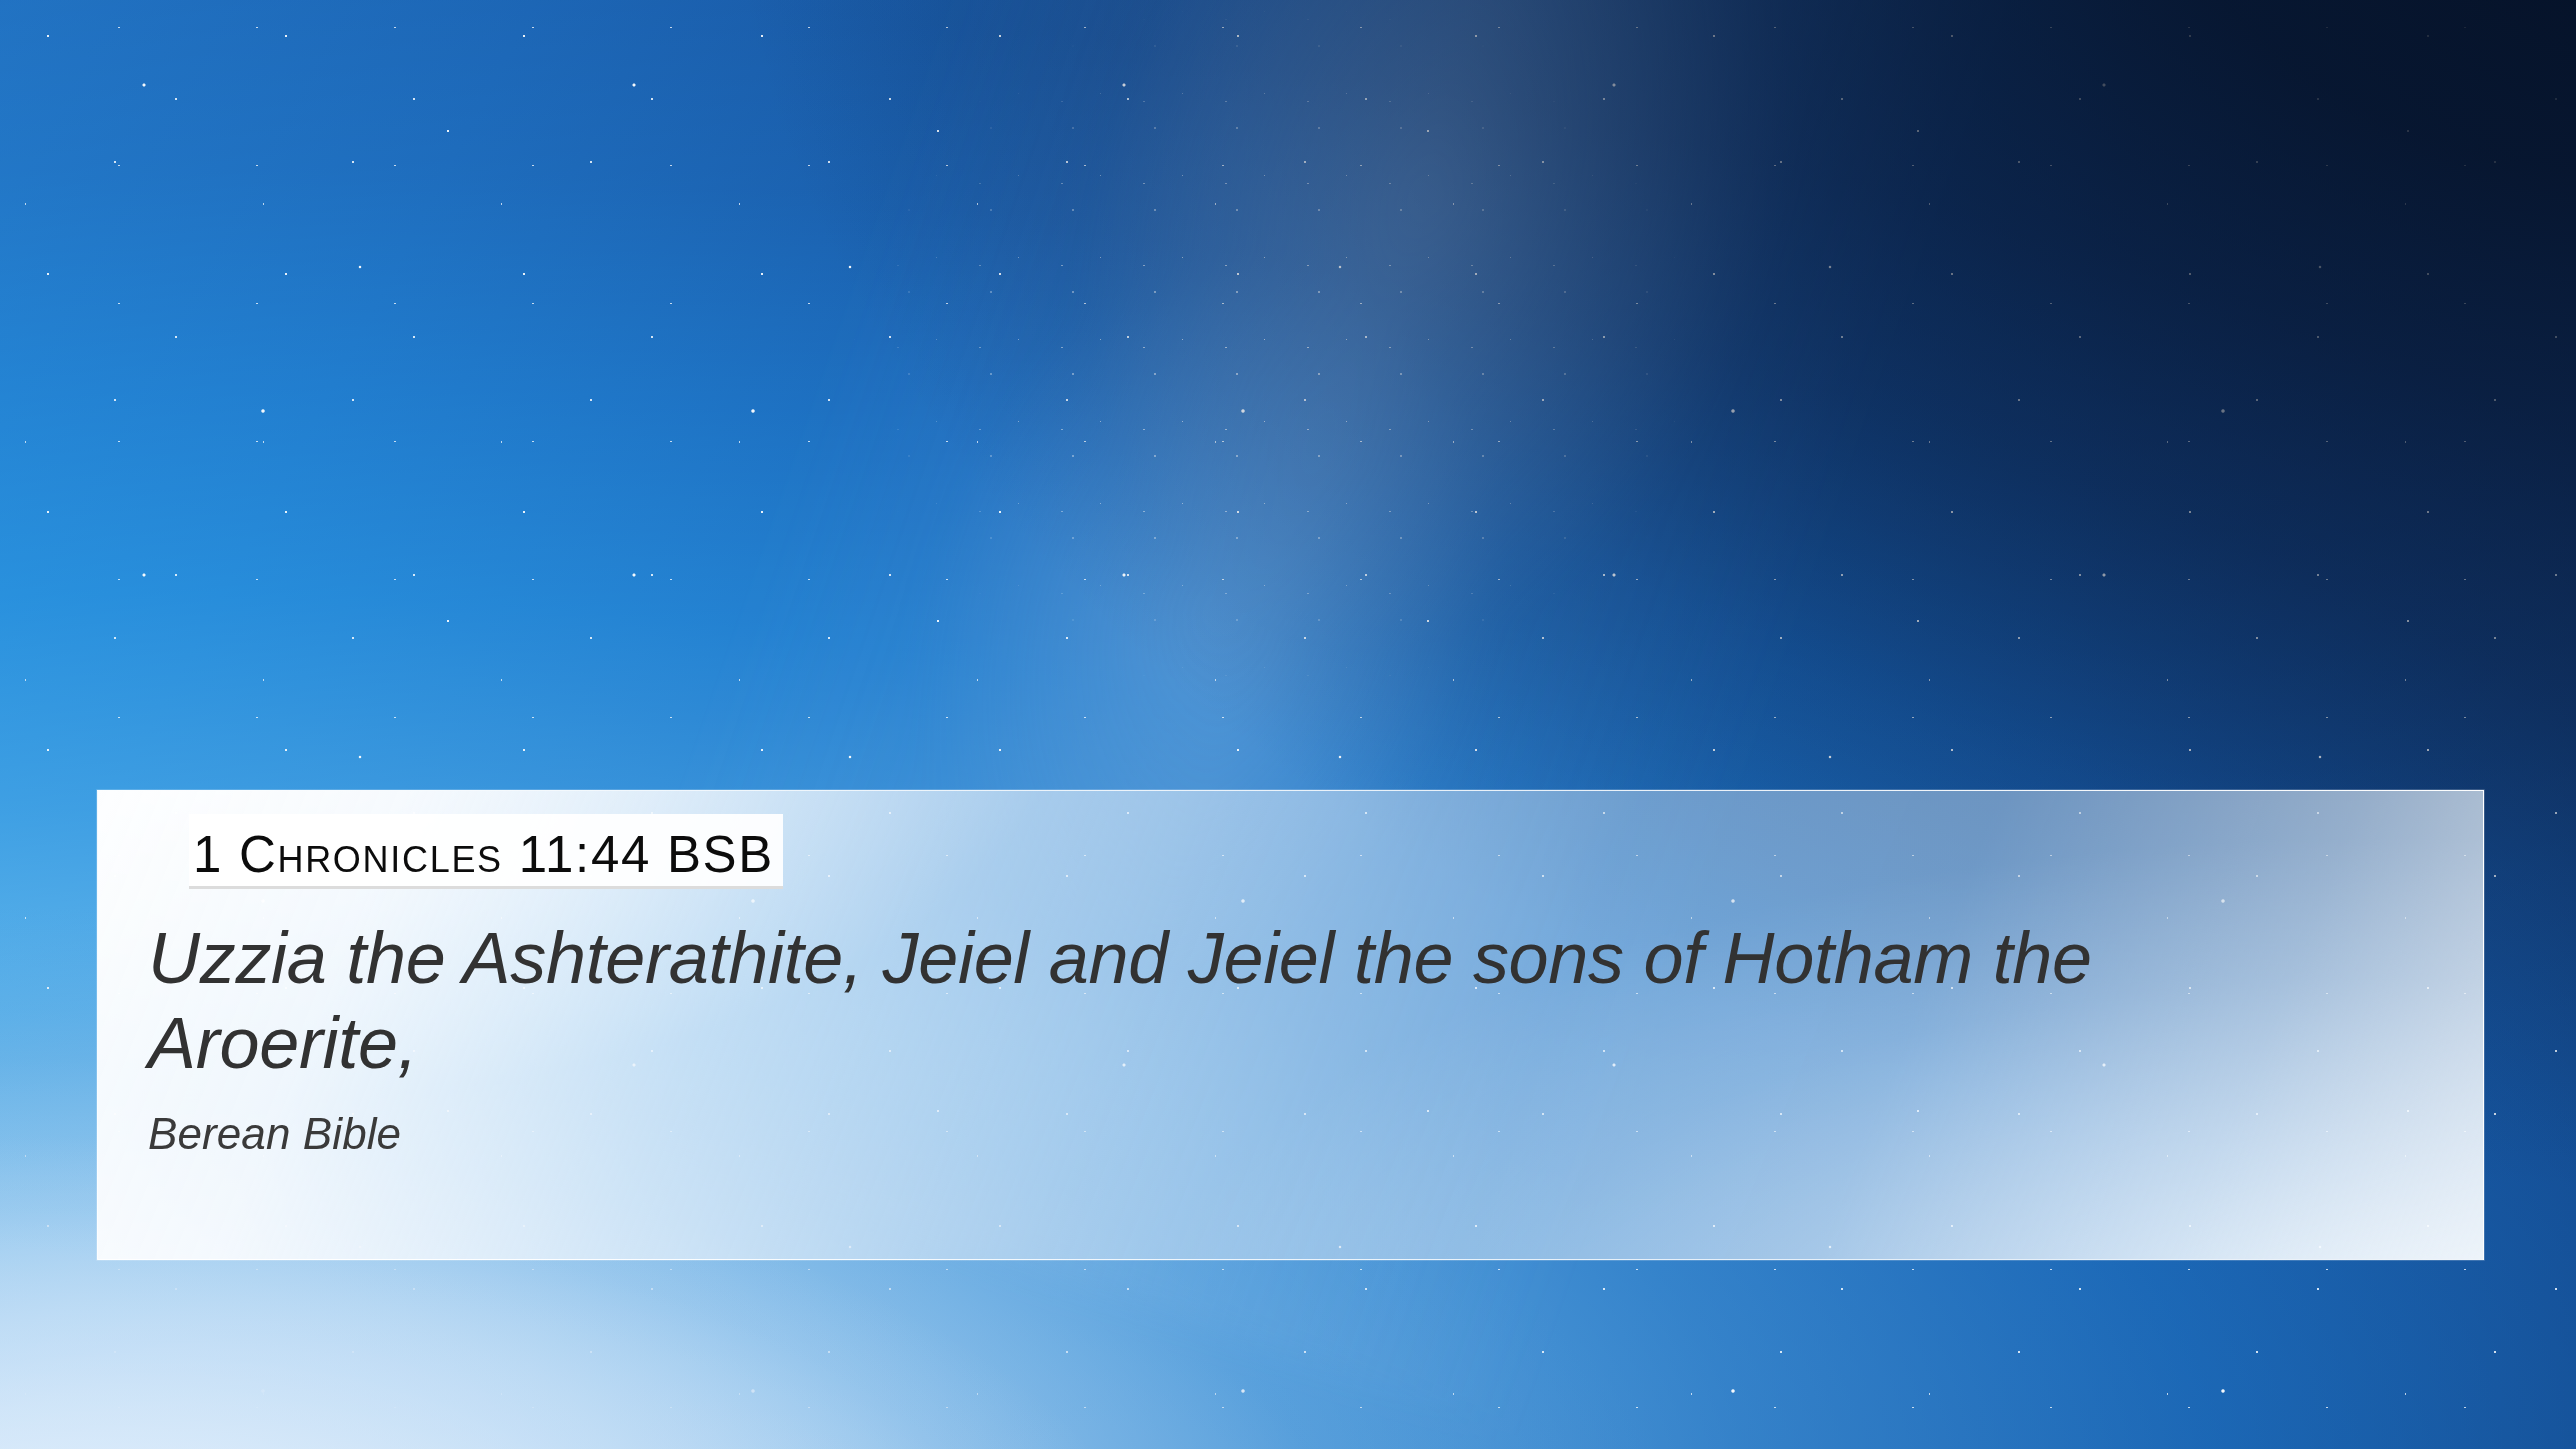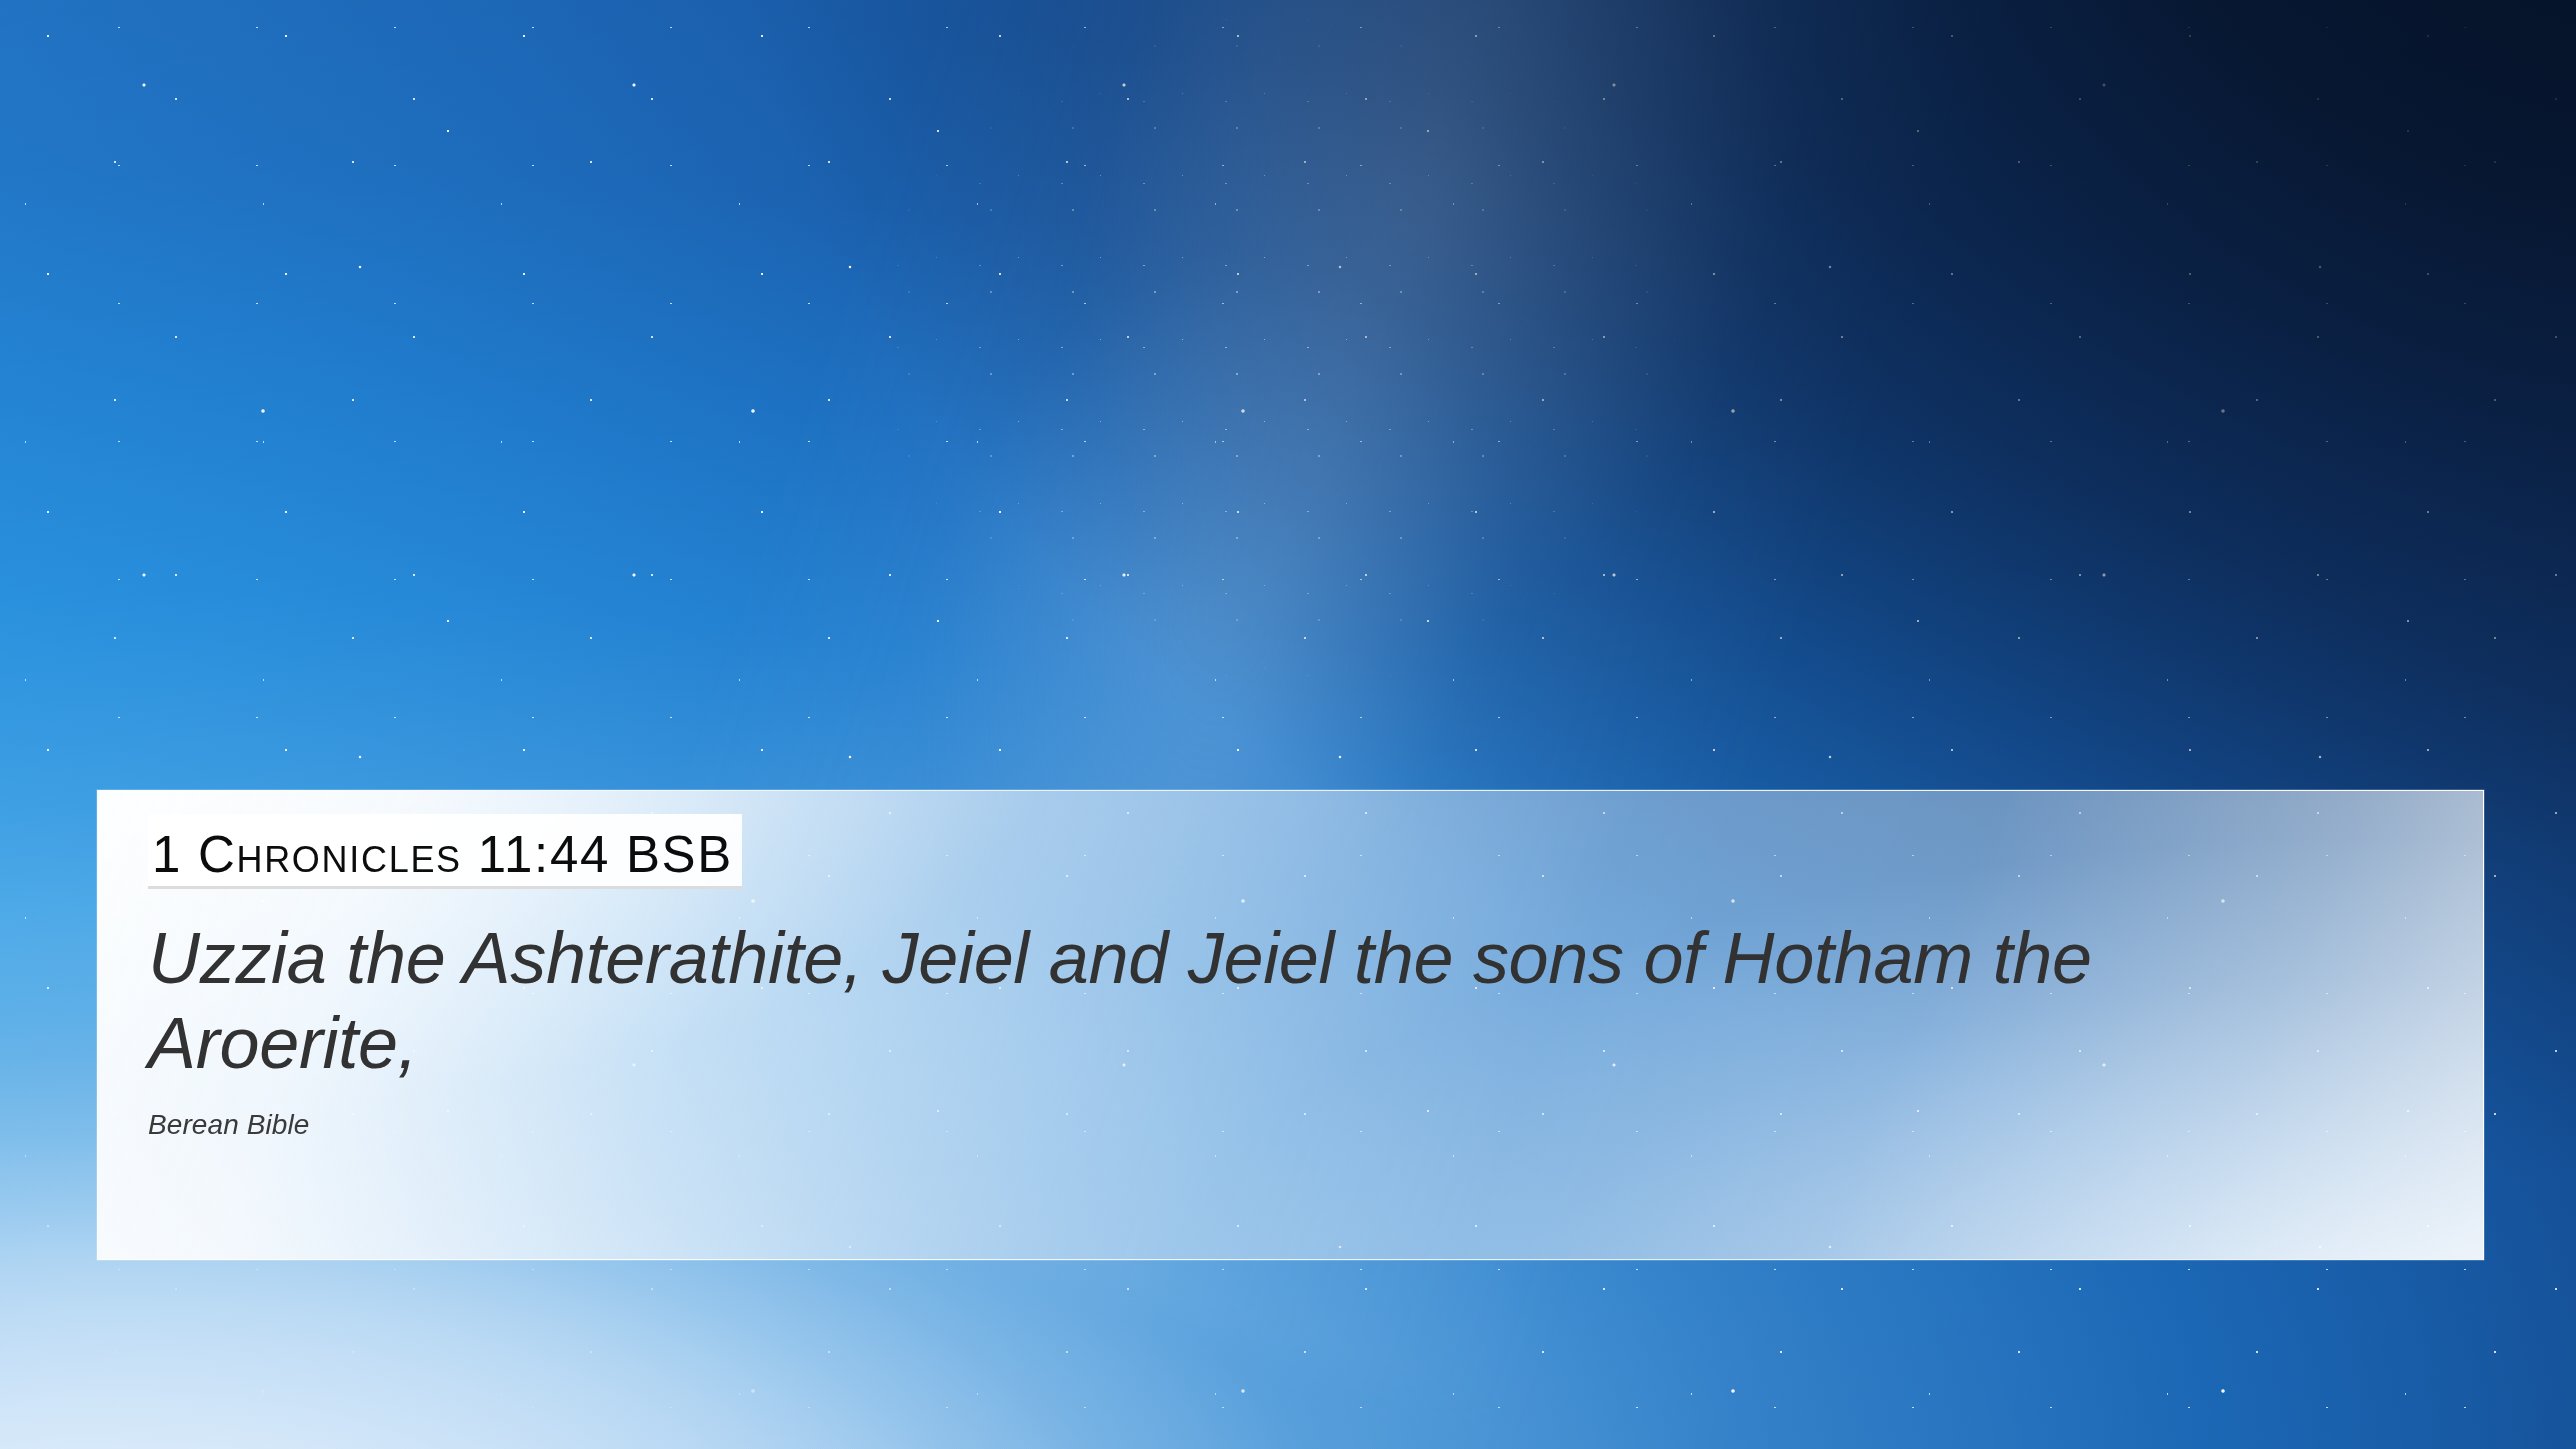--- a/index.html
+++ b/index.html
@@ -142,20 +142,21 @@
     bottom: 13.4px;
   }
 
   
   .reference-wrap {
     display: inline-block;
     position: relative;
     background: rgba(255,255,255,0.93);
     padding: 14.8px 9.4px 6.7px 4px;
     border-bottom: 3.4px solid #dcdcdc;
+    margin-left: 41px;
   }
   .reference {
     font-family: "Liberation Sans", sans-serif;
     font-size: 51px;
     font-weight: 300;
     font-variant: small-caps;
     letter-spacing: 1.7px;
     color: #0c0c0c;
     line-height: 1.0;
     white-space: nowrap;
@@ -171,21 +172,21 @@
     color: #323232;
     letter-spacing: -0.3px;
     max-width: 2180px;
   }
 
   .translation {
     margin-top: 25.5px;
     font-family: "Liberation Sans", sans-serif;
     font-style: italic;
     font-weight: 400;
-    font-size: 28px;
+    font-size: 44px;
     line-height: 1.1;
     color: #3a3a3a;
     letter-spacing: 0.1px;
   }
 </style>
 </head>
 <body>
 
 <div id="stage">
 

